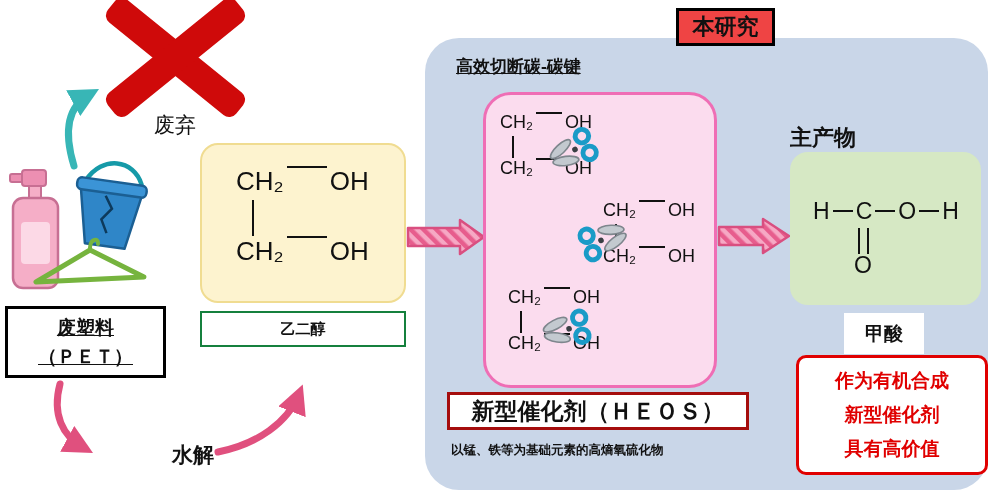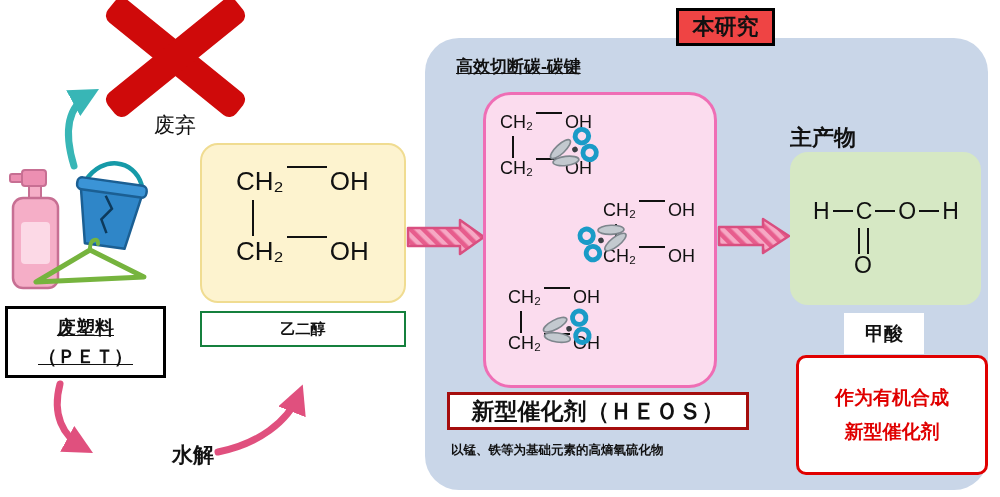--- a/index.html
+++ b/index.html
@@ -222,15 +222,16 @@
     <span class="hb"></span>
     <span>H</span>
   </div>
   <div class="abs dbond"></div>
   <div class="abs formic-o">O</div>
   <div class="abs name-box formic-name">甲酸</div>
 
   <div class="abs valuebox">
     <div>作为有机合成</div>
     <div>新型催化剂</div>
+    <div>具有高价值</div>
   </div>
 
 </div>
 
 </body></html>

